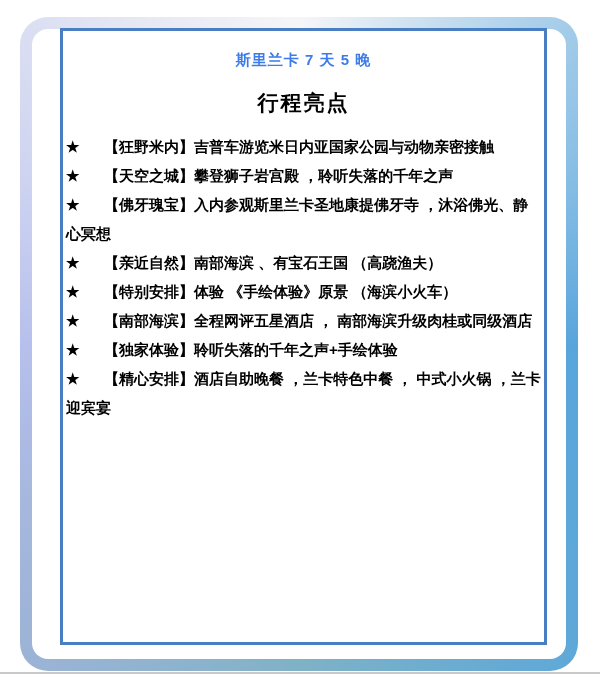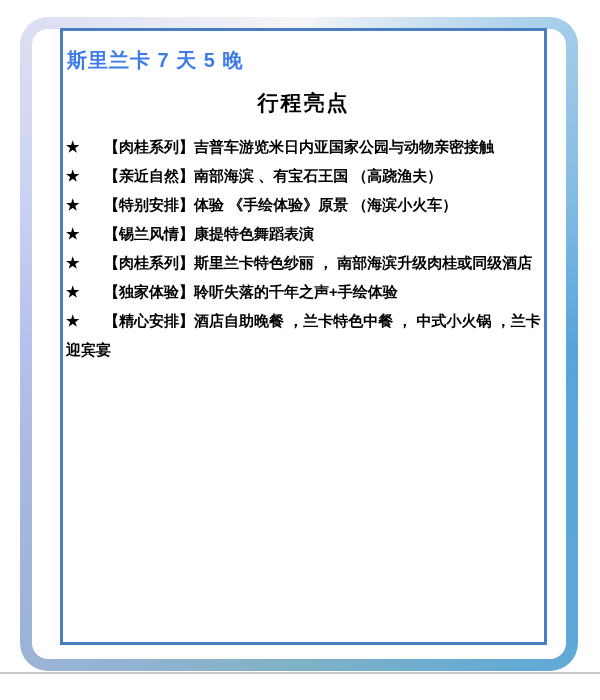--- a/index.html
+++ b/index.html
@@ -20,22 +20,22 @@
       conic-gradient(from 0deg at 50% 50%,
         #f6f6f8 0%, #9ec9e8 12%, #58a5dc 25%, #5ea8d8 38%,
         #7fb2c6 50%, #9fb4d8 63%, #b7c0ec 75%, #c9cff0 82%,
         #e4e6f3 92%, #f6f6f8 100%) border-box;
   }
   .content-box{
     position:absolute;left:60px;top:28px;width:487px;height:617px;
     box-sizing:border-box;border:3px solid #4a7ec2;background:#ffffff;
   }
   .page-title{
-    margin:14px 4px 0 4px;
-    font-size:20px;line-height:30px;font-weight:bold;
+    margin:14px 4px 0 4px;text-align:center;
+    font-size:15px;line-height:30px;font-weight:bold;
     color:#3d7ce8;letter-spacing:1px;
     font-family:"Liberation Sans",sans-serif;
   }
   .intro-paragraph{
     margin:9px 2px 0 2px;padding:0 3px;
     background:#8db3e2;color:#000000;
     font-size:14.5px;line-height:29px;
     text-align:justify;text-justify:inter-ideograph;
     font-family:"Liberation Serif",serif;
   }
@@ -63,30 +63,31 @@
 
 <div class="frame"></div>
 
 <div class="content-box">
   <div class="page-title">斯里兰卡 7 天 5 晚</div>
 
 
   <div class="section-heading">行程亮点</div>
 
   <div class="highlights-list">
-  <div class="highlight-item"><span class="highlight-star">★</span><span class="highlight-text">【肉桂系列】吉普车游览米日内亚国家公园与动物亲密接触</span></div>
+  <div class="highlight-item"><span class="highlight-star">★</span><span class="highlight-text">【狂野米内】吉普车游览米日内亚国家公园与动物亲密接触</span></div>
 
+  <div class="highlight-item"><span class="highlight-star">★</span><span class="highlight-text">【天空之城】攀登狮子岩宫殿 ，聆听失落的千年之声</span></div>
 
+  <div class="highlight-item"><span class="highlight-star">★</span><span class="highlight-text">【佛牙瑰宝】入内参观斯里兰卡圣地康提佛牙寺 ，沐浴佛光、静心冥想</span></div>
 
   <div class="highlight-item"><span class="highlight-star">★</span><span class="highlight-text">【亲近自然】南部海滨 、有宝石王国 （高跷渔夫）</span></div>
 
   <div class="highlight-item"><span class="highlight-star">★</span><span class="highlight-text">【特别安排】体验 《手绘体验》原景 （海滨小火车）</span></div>
 
-  <div class="highlight-item"><span class="highlight-star">★</span><span class="highlight-text">【锡兰风情】康提特色舞蹈表演</span></div>
 
-  <div class="highlight-item"><span class="highlight-star">★</span><span class="highlight-text">【肉桂系列】斯里兰卡特色纱丽 ， 南部海滨升级肉桂或同级酒店</span></div>
+  <div class="highlight-item"><span class="highlight-star">★</span><span class="highlight-text">【南部海滨】全程网评五星酒店 ， 南部海滨升级肉桂或同级酒店</span></div>
 
   <div class="highlight-item"><span class="highlight-star">★</span><span class="highlight-text">【独家体验】聆听失落的千年之声+手绘体验</span></div>
 
 
   <div class="highlight-item"><span class="highlight-star">★</span><span class="highlight-text">【精心安排】酒店自助晚餐 ，兰卡特色中餐 ， 中式小火锅 ，兰卡迎宾宴</span></div>
 </div>
 </div>
 
 </body></html>

